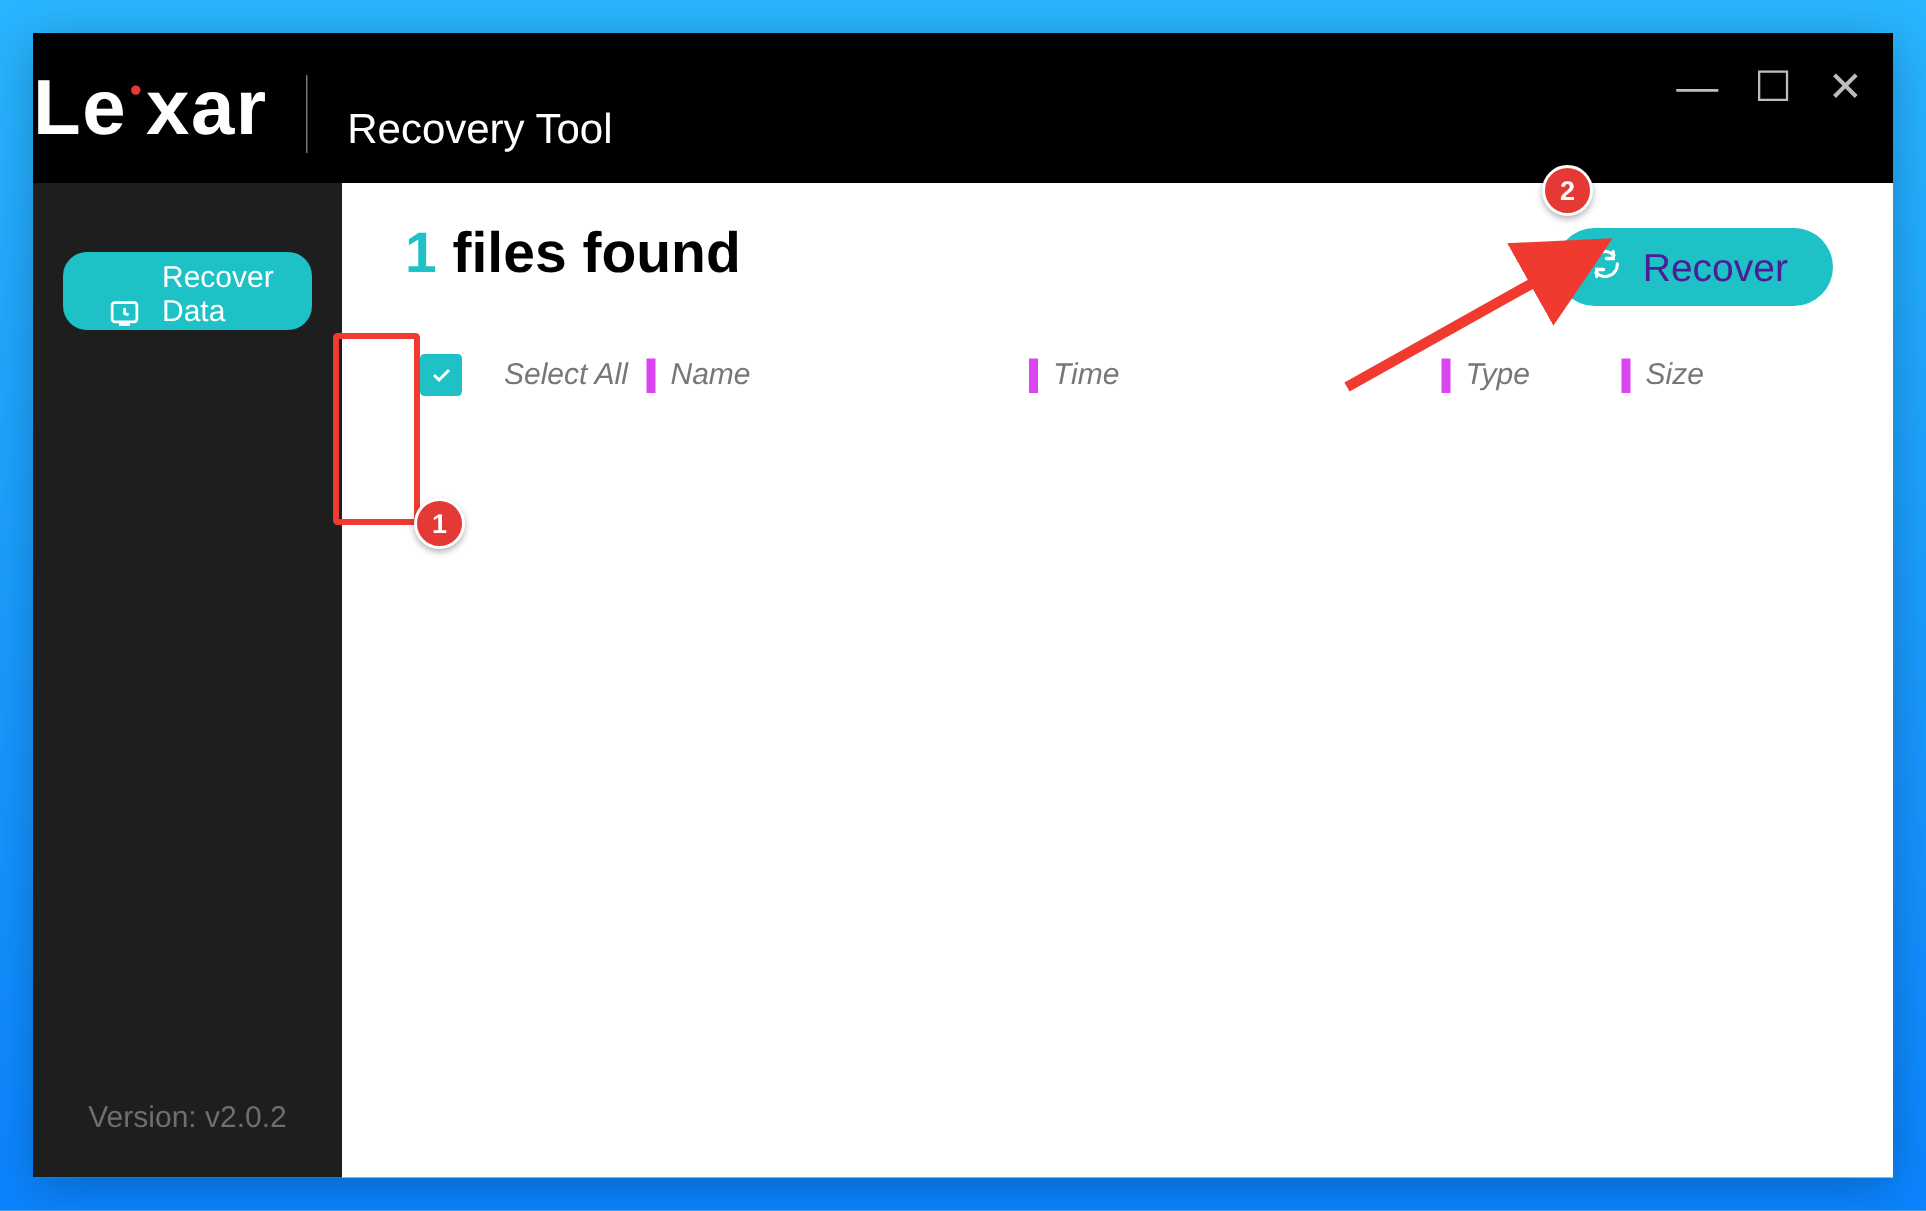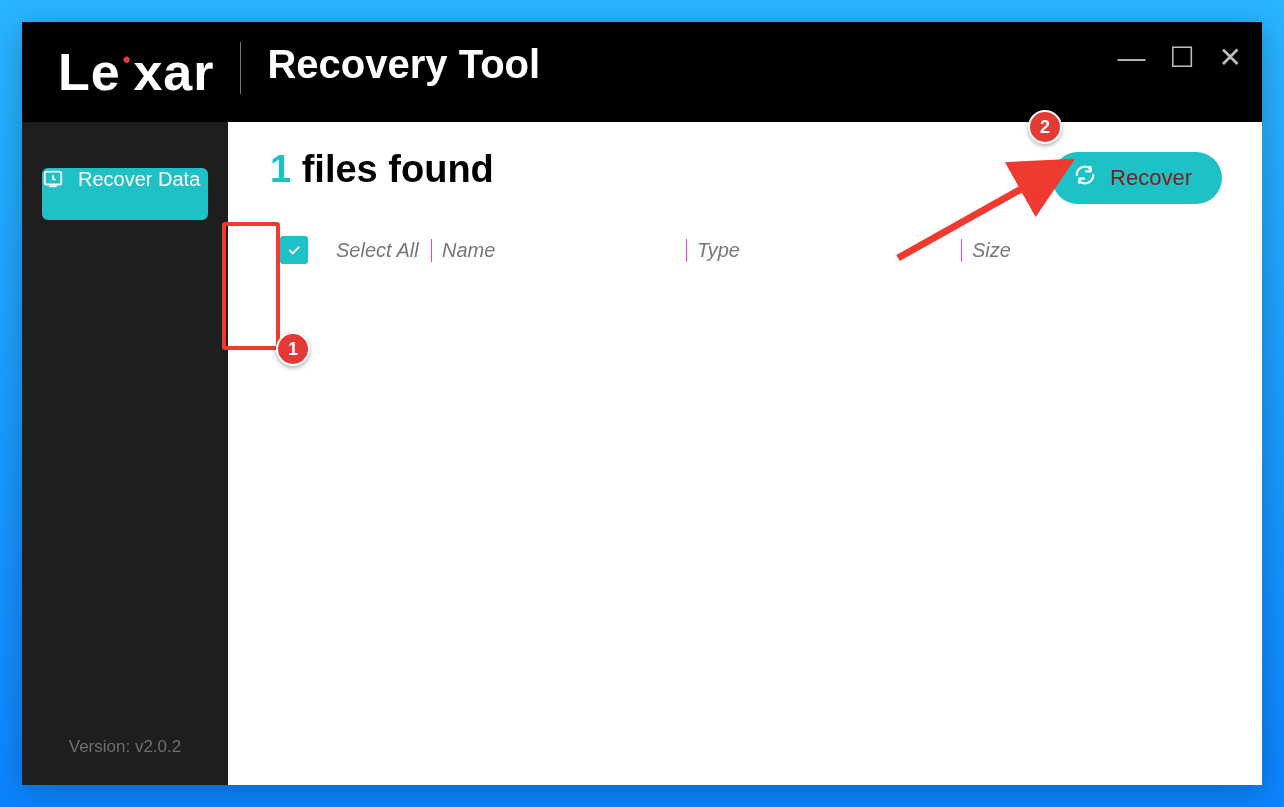--- a/index.html
+++ b/index.html
@@ -28,41 +28,40 @@
 .titlebar {
   height: 100px;
   background: #000000;
   display: flex;
   align-items: center;
   color: #fff;
   position: relative;
 }
 .logo-block {
   display: flex;
-  align-items: flex-start;
+  align-items: flex-end;
   gap: 26px;
-  padding-left: 36px;
 }
 .logo {
   font-size: 52px;
   font-weight: 800;
   letter-spacing: 1px;
   font-family: Arial, sans-serif;
   display: flex;
   align-items: center;
 }
 .logo .dot { color:#e53935; position:relative; top:-12px; font-size:22px; padding:0 2px;}
 .vdiv {
   width: 1px;
   height: 52px;
   background:#777;
 }
 .app-title{
-  font-size:40px;
-  font-weight:700;
+  font-size:28px;
+  font-weight:400;
 }
 .win-controls{
   position:absolute;
   right:20px;
   top:22px;
   display:flex;
   gap:24px;
 }
 .win-controls span{
   color:#bdbdbd;
@@ -81,36 +80,36 @@
   width:206px;
   background:#1e1e1e;
   display:flex;
   flex-direction:column;
   padding:46px 20px 18px;
   box-sizing:border-box;
   gap:50px;
 }
 .side-btn{
   display:flex;
-  align-items:flex-start;
+  align-items:flex-end;
   gap:14px;
   height:52px;
-  border-radius:6px;
+  border-radius:16px;
   background:#3c3c3c;
   color:#e0e0e0;
   font-size:20px;
-  padding:0 0;
+  padding:0 30px;
   cursor:pointer;
 }
 .side-btn.active{ background:#1dc1c6; color:#fff;}
 .side-btn .icon-box{ width:22px; display:flex; justify-content:center;}
 .version{
   margin-top:auto;
   color:#6e6e6e;
-  font-size:17px;
+  font-size:20px;
   text-align:center;
   padding-bottom:10px;
 }
 
 
 .main{
   flex:1;
   position:relative;
   padding:26px 40px 0 42px;
   box-sizing:border-box;
@@ -121,41 +120,41 @@
   color:#000;
 }
 .heading .num{ color:#1dc1c6;}
 .recover-btn{
   position:absolute;
   right:40px;
   top:30px;
   height:52px;
   padding:0 30px 0 22px;
   background:#1dc1c6;
-  color:#7f1d1d;
-  font-size:22px;
+  color:#4c1d95;
+  font-size:26px;
   border-radius:26px;
   display:flex;
   align-items:center;
   gap:14px;
   cursor:pointer;
 }
 
 
 .table{
   margin-top:36px;
 }
 .thead,.trow{
   display:grid;
   grid-template-columns:56px 105px 255px 275px 120px 1fr;
   align-items:center;
   height:46px;
 }
 .thead{ color:#777; font-size:20px;font-style:italic;}
-.thead .col{ border-left:1px solid #d946ef; padding-left:10px;}
+.thead .col{ border-left:6px solid #d946ef; padding-left:10px;}
 .thead .col.first{ border:none;}
 .trow{ height:66px; color:#333; font-size:20px;}
 .chk{
   width:24px;height:24px;
   border:2px solid #1dc1c6;
   background:#1dc1c6;
   border-radius:3px;
   display:flex;align-items:center;justify-content:center;
   cursor:pointer;
 }
@@ -249,20 +248,21 @@
         <div class="thead">
           <div class="col first">
             <div class="chk">
               <svg viewBox="0 0 24 24">
                   <path d="M5 12l5 5L20 7"></path>
                 </svg>
             </div>
           </div>
           <div class="col" style="border:none">Select All</div>
           <div class="col">Name</div>
+          <div class="col">Time</div>
           <div class="col">Type</div>
           <div class="col">Size</div>
         </div>
 
       </div>
 
       <div class="red-box" style="left:-6px; top:100px; width:50px; height:120px;"></div>
       <div class="badge" style="left:48px; top:210px;">1</div>
 
       <div class="badge" style="right:200px; top:-12px;">2</div>

